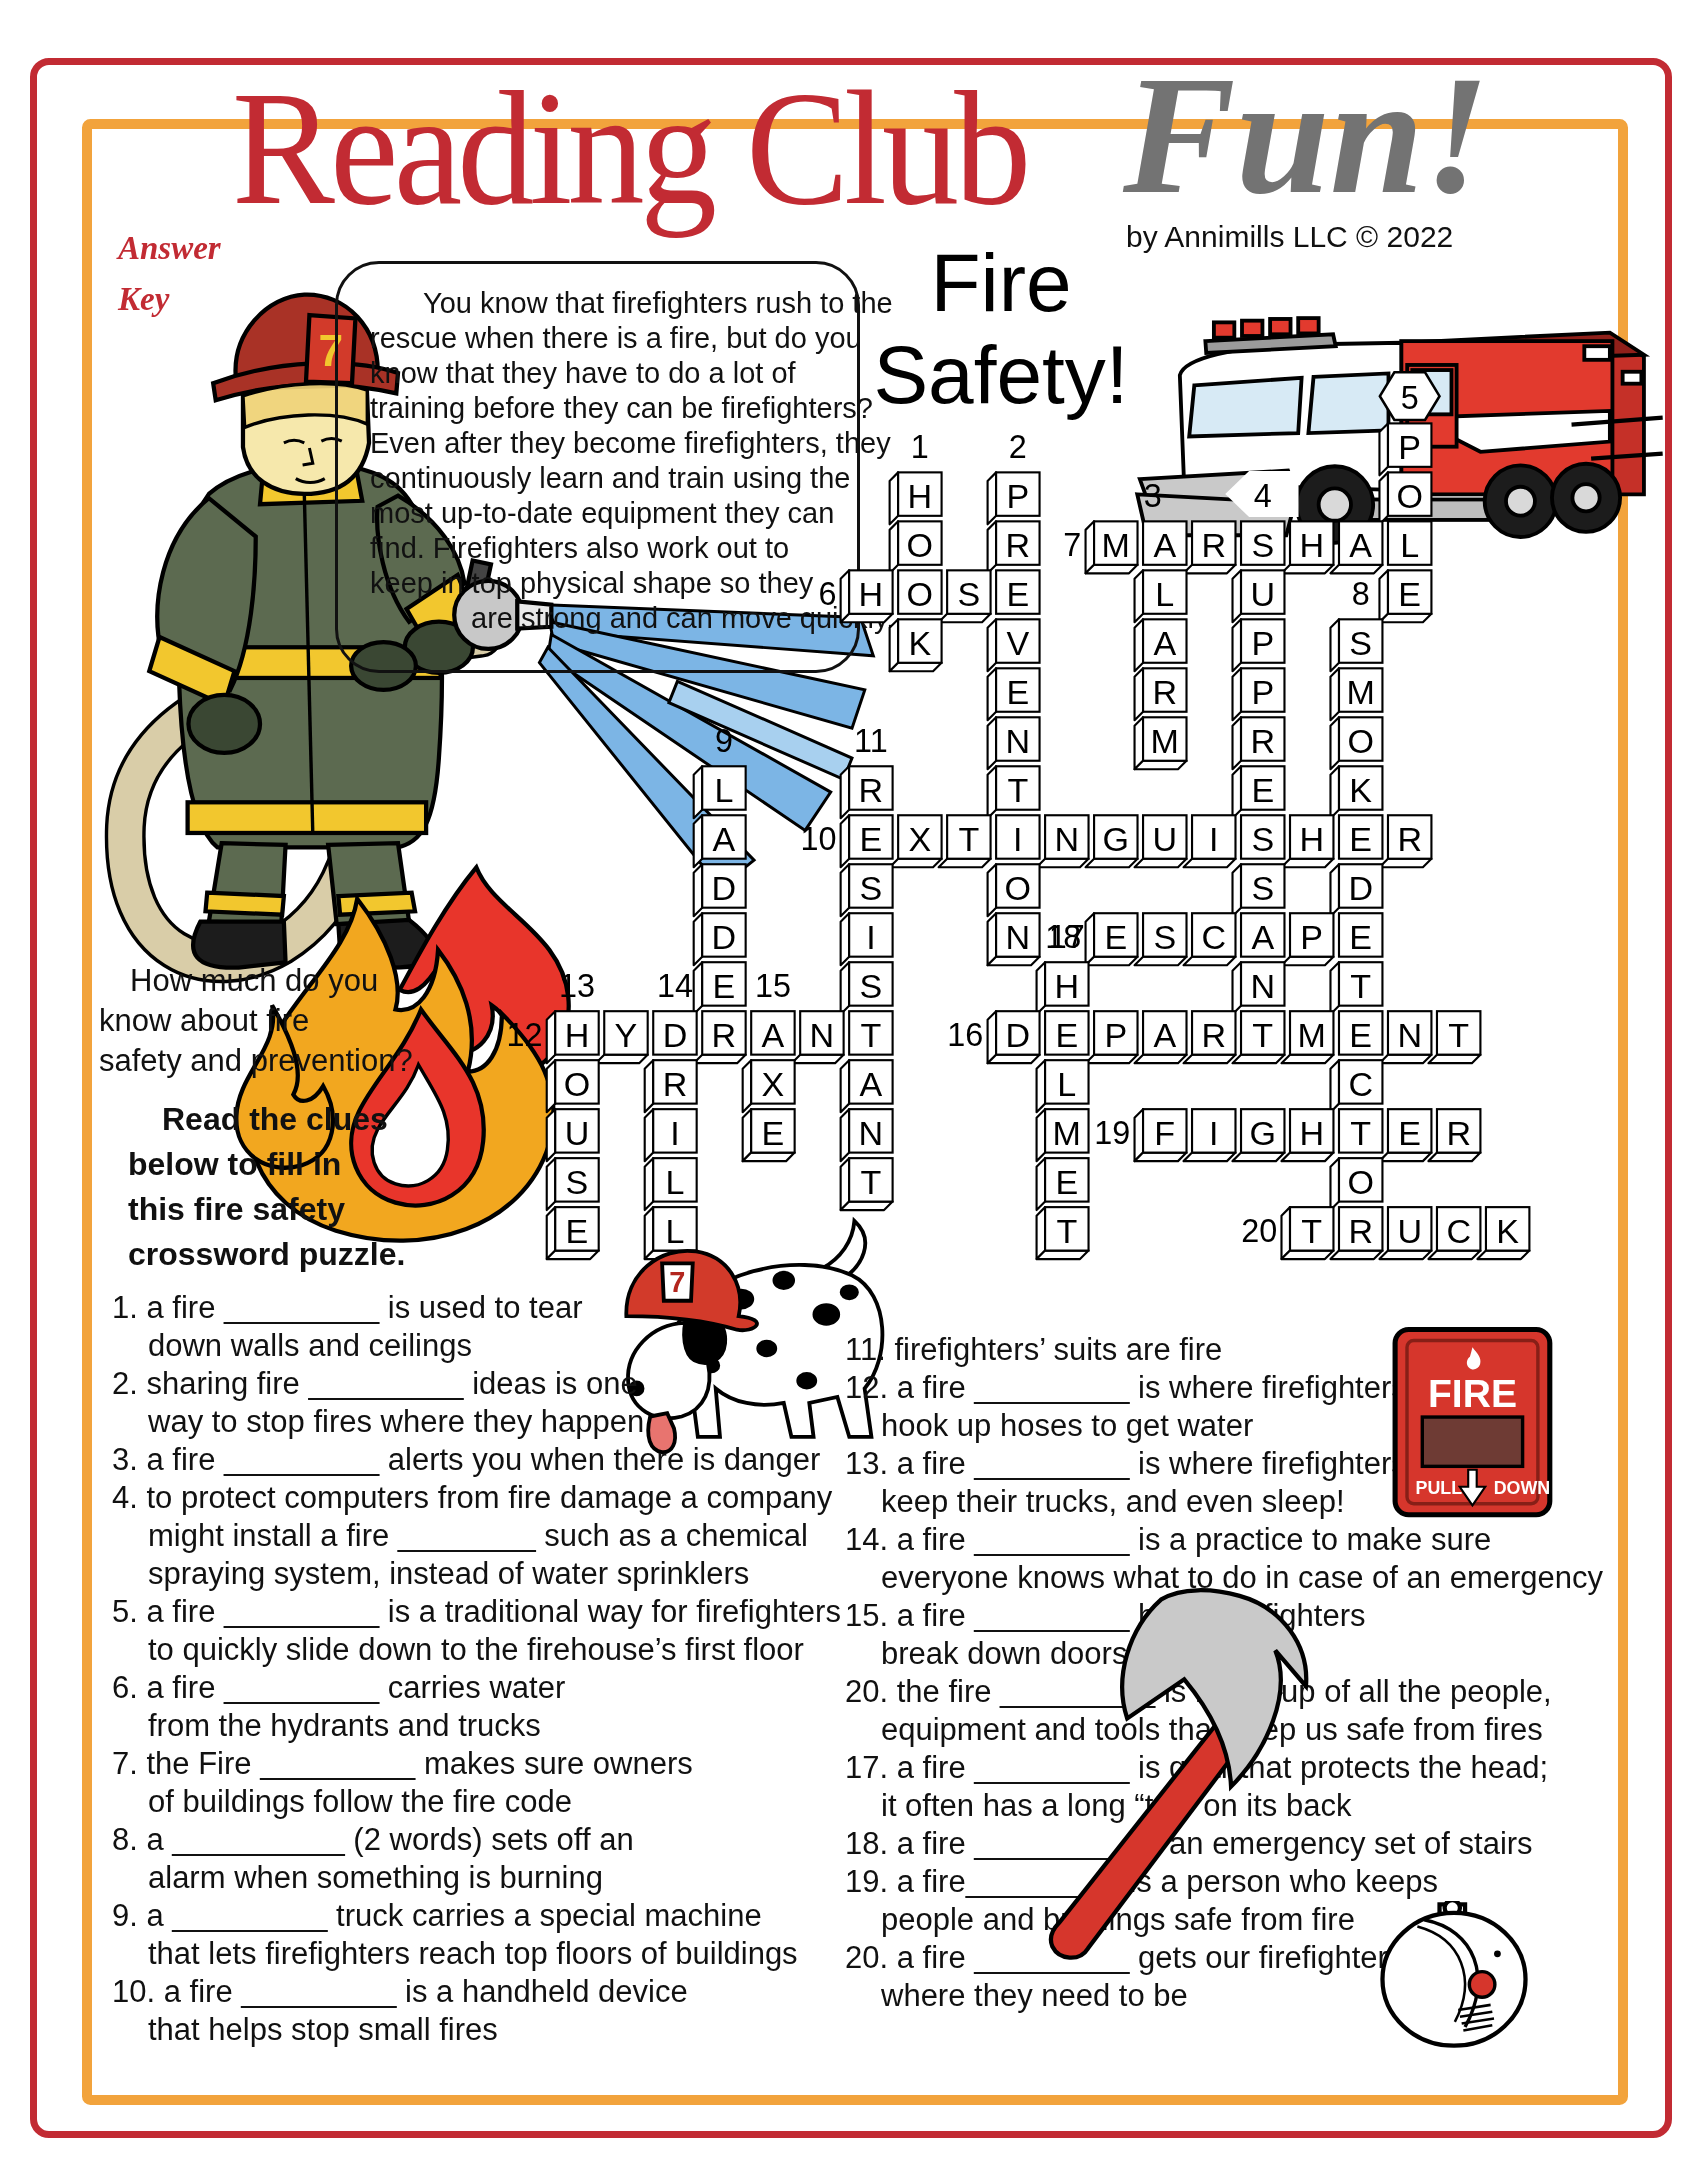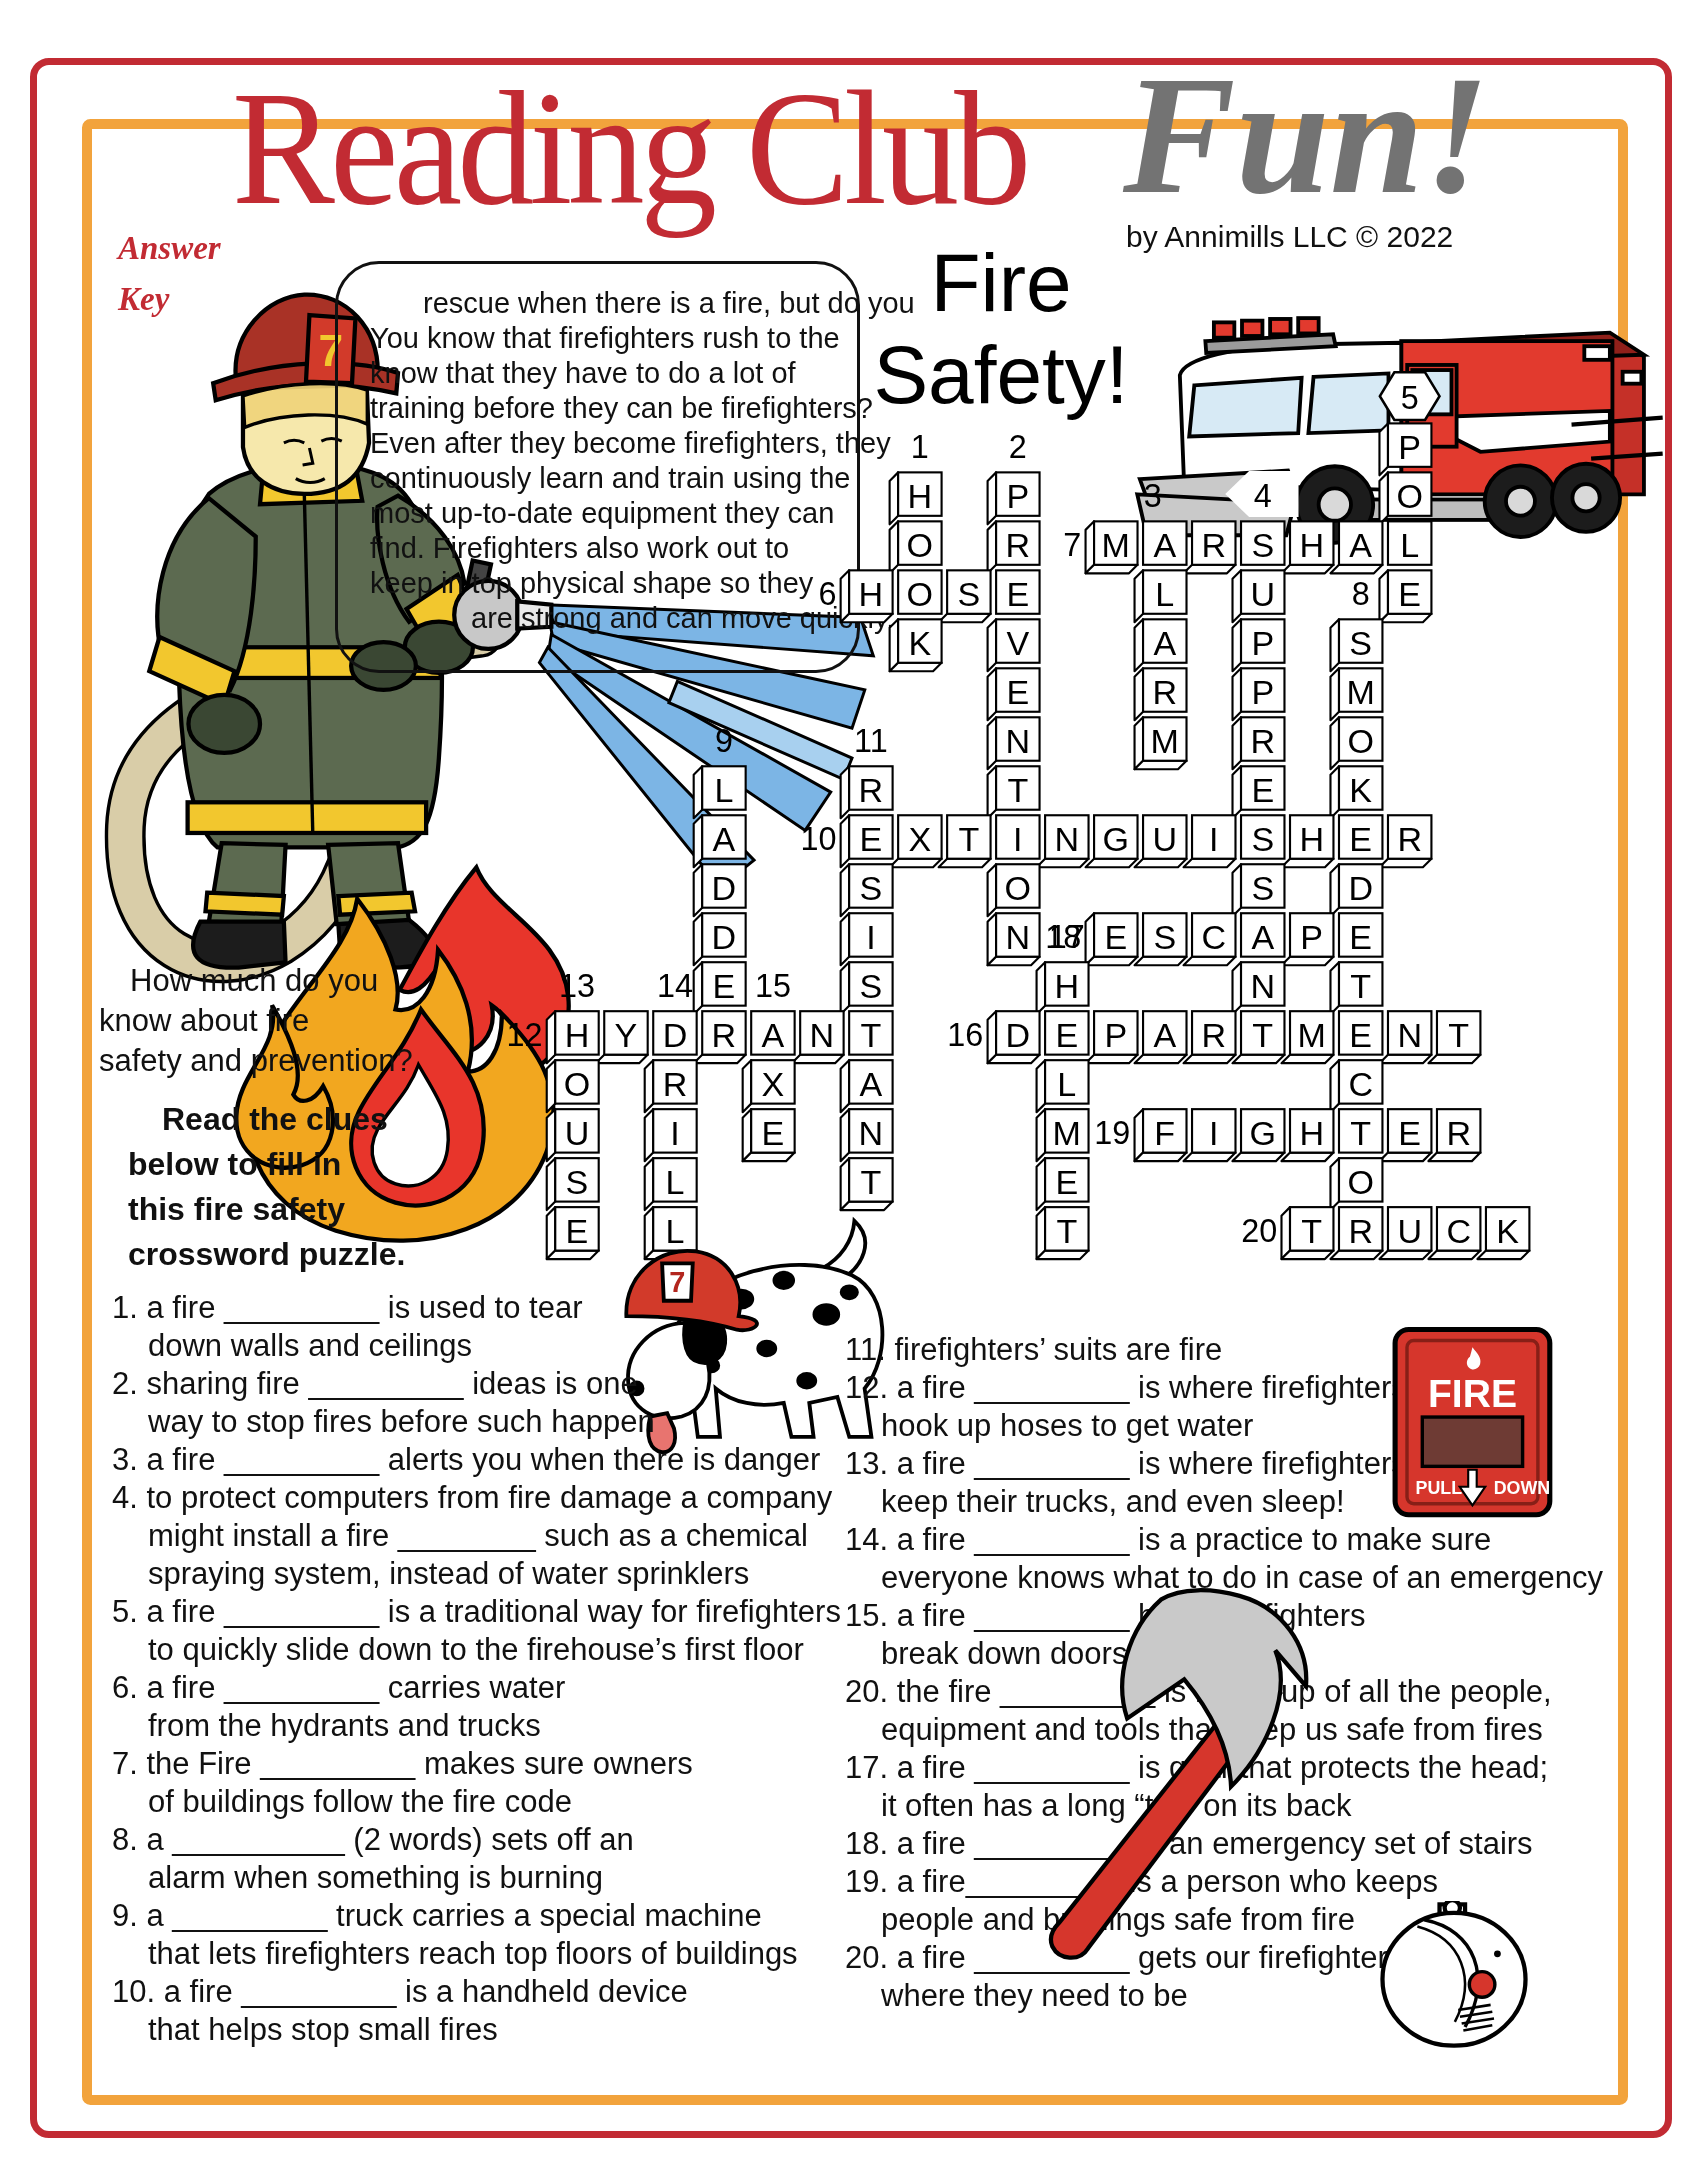--- a/index.html
+++ b/index.html
@@ -153,22 +153,22 @@
   <g stroke="#000" stroke-width="5">
     <path fill="#e8352b" d="M300,18 C320,70 400,95 408,170 C414,230 370,268 330,260 C348,225 340,195 318,180 C325,215 300,240 275,235 C290,195 270,160 258,130 C240,160 225,170 210,162 C235,115 265,60 300,18 Z"></path>
     <path fill="#f2a71f" d="M160,55 C150,120 80,170 45,250 C12,325 40,415 135,445 C240,478 355,440 385,345 C405,278 370,230 330,190 C330,235 312,258 290,258 C305,200 282,150 255,115 C252,165 230,190 205,185 C215,150 195,100 160,55 Z"></path>
     <path fill="#e8352b" d="M235,185 C270,235 315,270 308,340 C302,400 250,425 205,412 C160,399 140,350 162,305 C180,268 215,235 235,185 Z"></path>
     <path fill="#ffffff" stroke-width="4" d="M232,250 C252,285 272,310 266,350 C261,385 230,398 205,390 C180,382 170,352 184,326 C196,303 220,284 232,250 Z"></path>
     <path fill="#f2a71f" d="M60,180 C70,230 20,260 18,310 C16,355 55,380 95,368 C135,355 140,310 120,275 C108,295 92,297 85,285 C100,258 80,215 60,180 Z"></path>
   </g>
 </svg>
 
 <div class="abs" id="bubble">
+    <div class="bline">You know that firefighters rush to the</div>
     <div class="bline">rescue when there is a fire, but do you</div>
-    <div class="bline">You know that firefighters rush to the</div>
     <div class="bline">know that they have to do a lot of</div>
     <div class="bline">training before they can be firefighters?</div>
     <div class="bline">Even after they become firefighters, they</div>
     <div class="bline">continuously learn and train using the</div>
     <div class="bline">most up-to-date equipment they can</div>
     <div class="bline">find. Firefighters also work out to</div>
     <div class="bline">keep in top physical shape so they</div>
     <div class="bline">are strong and can move quickly.</div>
   </div>
 
@@ -593,21 +593,21 @@
     <div class="iline">Read the clues</div>
     <div class="iline">below to fill in</div>
     <div class="iline">this fire safety</div>
     <div class="iline">crossword puzzle.</div>
   </div>
 
 <div class="abs clue-col" id="clues-left">
     <div class="clue-line"><span>1.</span> a fire _________ is used to tear</div>
     <div class="clue-line cont">down walls and ceilings</div>
     <div class="clue-line"><span>2.</span> sharing fire _________ ideas is one</div>
-    <div class="clue-line cont">way to stop fires before such happen</div>
+    <div class="clue-line cont">way to stop fires where they happen</div>
     <div class="clue-line"><span>3.</span> a fire _________ alerts you when there is danger</div>
     <div class="clue-line"><span>4.</span> to protect computers from fire damage a company</div>
     <div class="clue-line cont">might install a fire ________ such as a chemical</div>
     <div class="clue-line cont">spraying system, instead of water sprinklers</div>
     <div class="clue-line"><span>5.</span> a fire _________ is a traditional way for firefighters</div>
     <div class="clue-line cont">to quickly slide down to the firehouse’s first floor</div>
     <div class="clue-line"><span>6.</span> a fire _________ carries water</div>
     <div class="clue-line cont">from the hydrants and trucks</div>
     <div class="clue-line"><span>7.</span> the Fire _________ makes sure owners</div>
     <div class="clue-line cont">of buildings follow the fire code</div>

